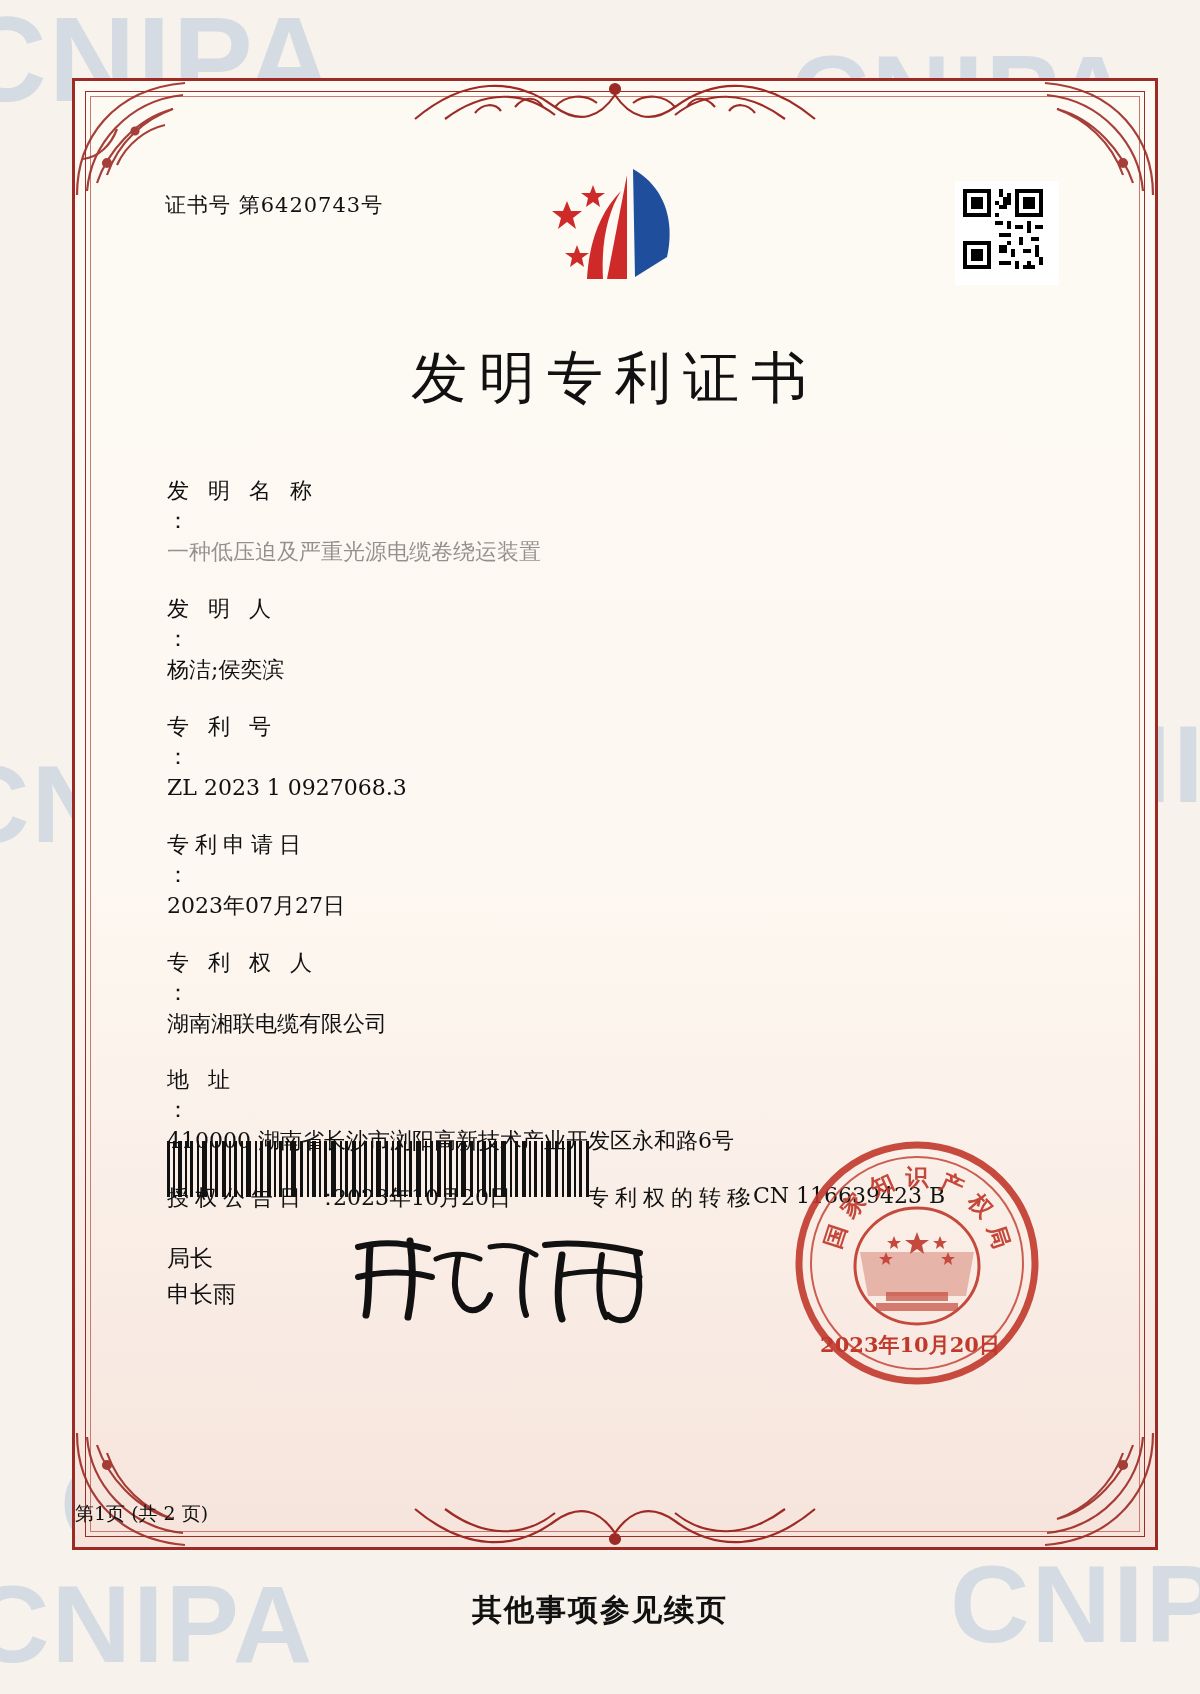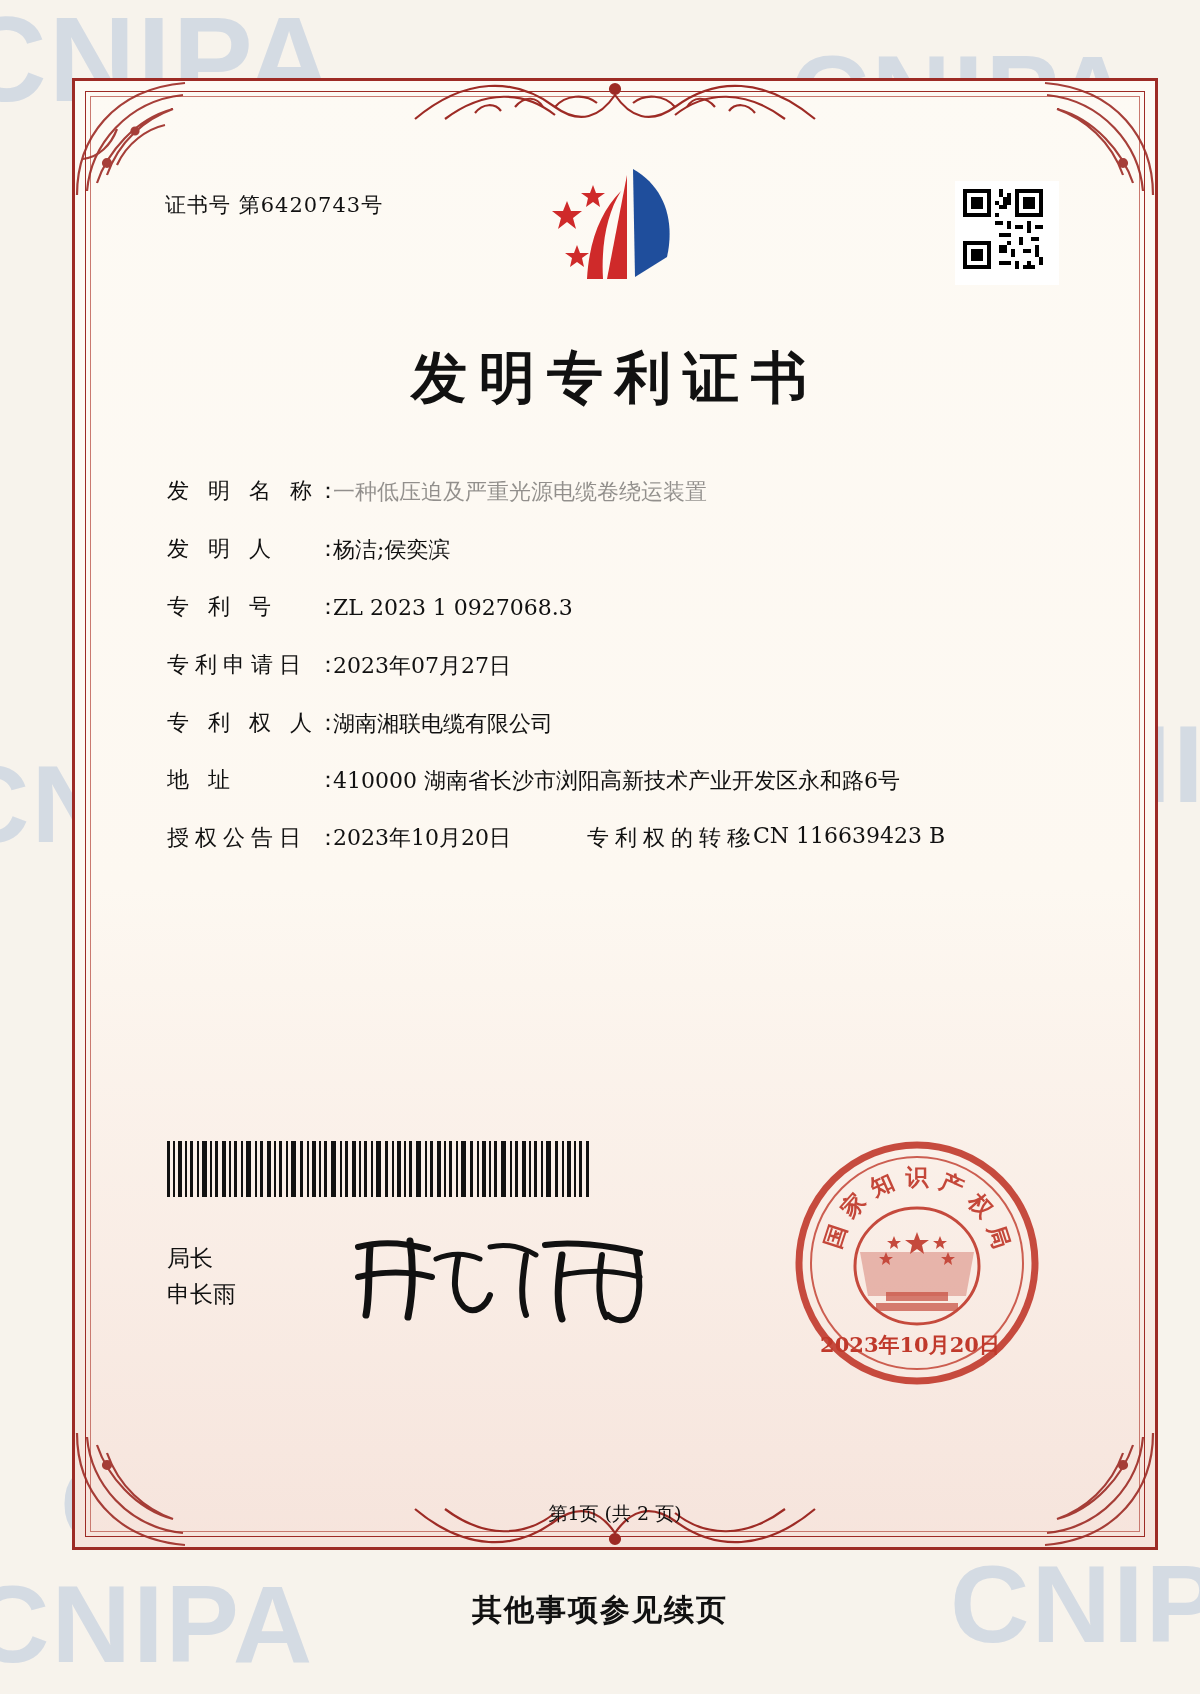--- a/index.html
+++ b/index.html
@@ -66,27 +66,27 @@
   .emblem{position:absolute;left:50%;top:80px;transform:translateX(-50%);width:200px;height:130px;}
 
   .qr{
     position:absolute;right:96px;top:100px;width:96px;height:96px;
     background:#fff;padding:4px;
   }
   .qr svg{display:block;}
 
   .title{
     position:absolute;left:0;right:0;top:260px;text-align:center;
-    font-size:56px;font-weight:bold;letter-spacing:12px;
+    font-size:56px;font-weight:normal;letter-spacing:12px;
     color:#111;font-family:"DejaVu Serif",serif;
   }
 
   .fields{position:absolute;left:92px;top:395px;right:80px;}
   .field{display:flex;align-items:flex-start;margin-bottom:26px;font-size:22px;color:#111;
-         font-family:"DejaVu Serif",serif;}
+         font-family:"DejaVu Serif",serif;flex-direction:column;}
   .f-label{width:150px;flex:none;letter-spacing:6px;white-space:nowrap;}
   .f-colon{width:16px;flex:none;}
   .f-value{flex:1;line-height:1.45;}
   .redacted{
     color:#111;opacity:.45;
   }
 
   .row2{display:flex;align-items:flex-start;margin-bottom:26px;font-size:22px;
         font-family:"DejaVu Serif",serif;color:#111;}
   .row2 .half{display:flex;align-items:flex-start;}
@@ -109,21 +109,21 @@
     position:absolute;left:265px;top:1138px;width:330px;height:110px;
   }
 
   .seal{position:absolute;right:110px;top:1055px;width:255px;height:255px;}
   .seal-date{
     position:absolute;right:140px;top:1250px;width:210px;text-align:center;
     font-size:21px;color:#c0392b;font-family:"DejaVu Serif",serif;font-weight:bold;
   }
 
   .page-no{
-    position:absolute;left:0;right:0;top:1420px;text-align:center;
+    position:absolute;left:0;right:0;top:1420px;text-align:left;
     font-size:19px;color:#111;font-family:"DejaVu Serif",serif;
   }
 
   .footer-note{
     position:absolute;left:0;right:0;top:1590px;text-align:center;
     font-size:30px;color:#111;font-weight:bold;letter-spacing:2px;
     font-family:"DejaVu Serif",serif;
   }
 </style>
 </head>

